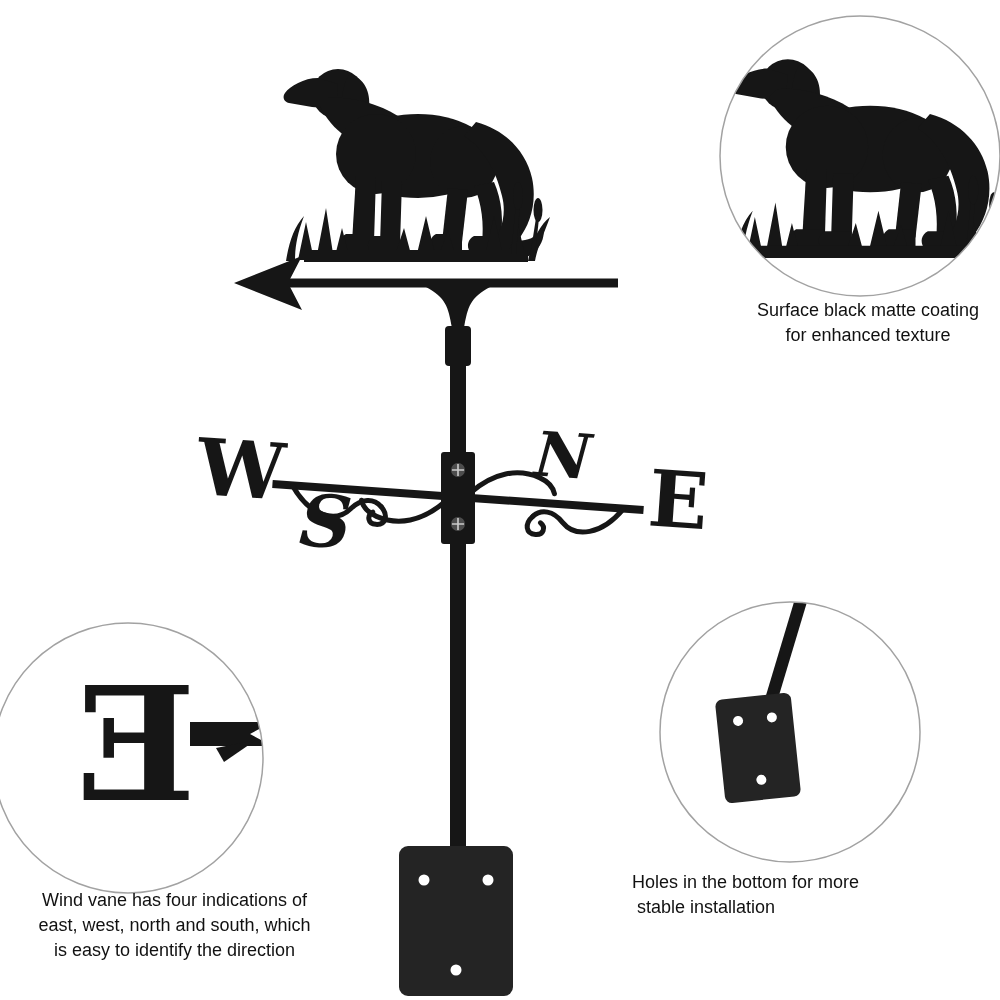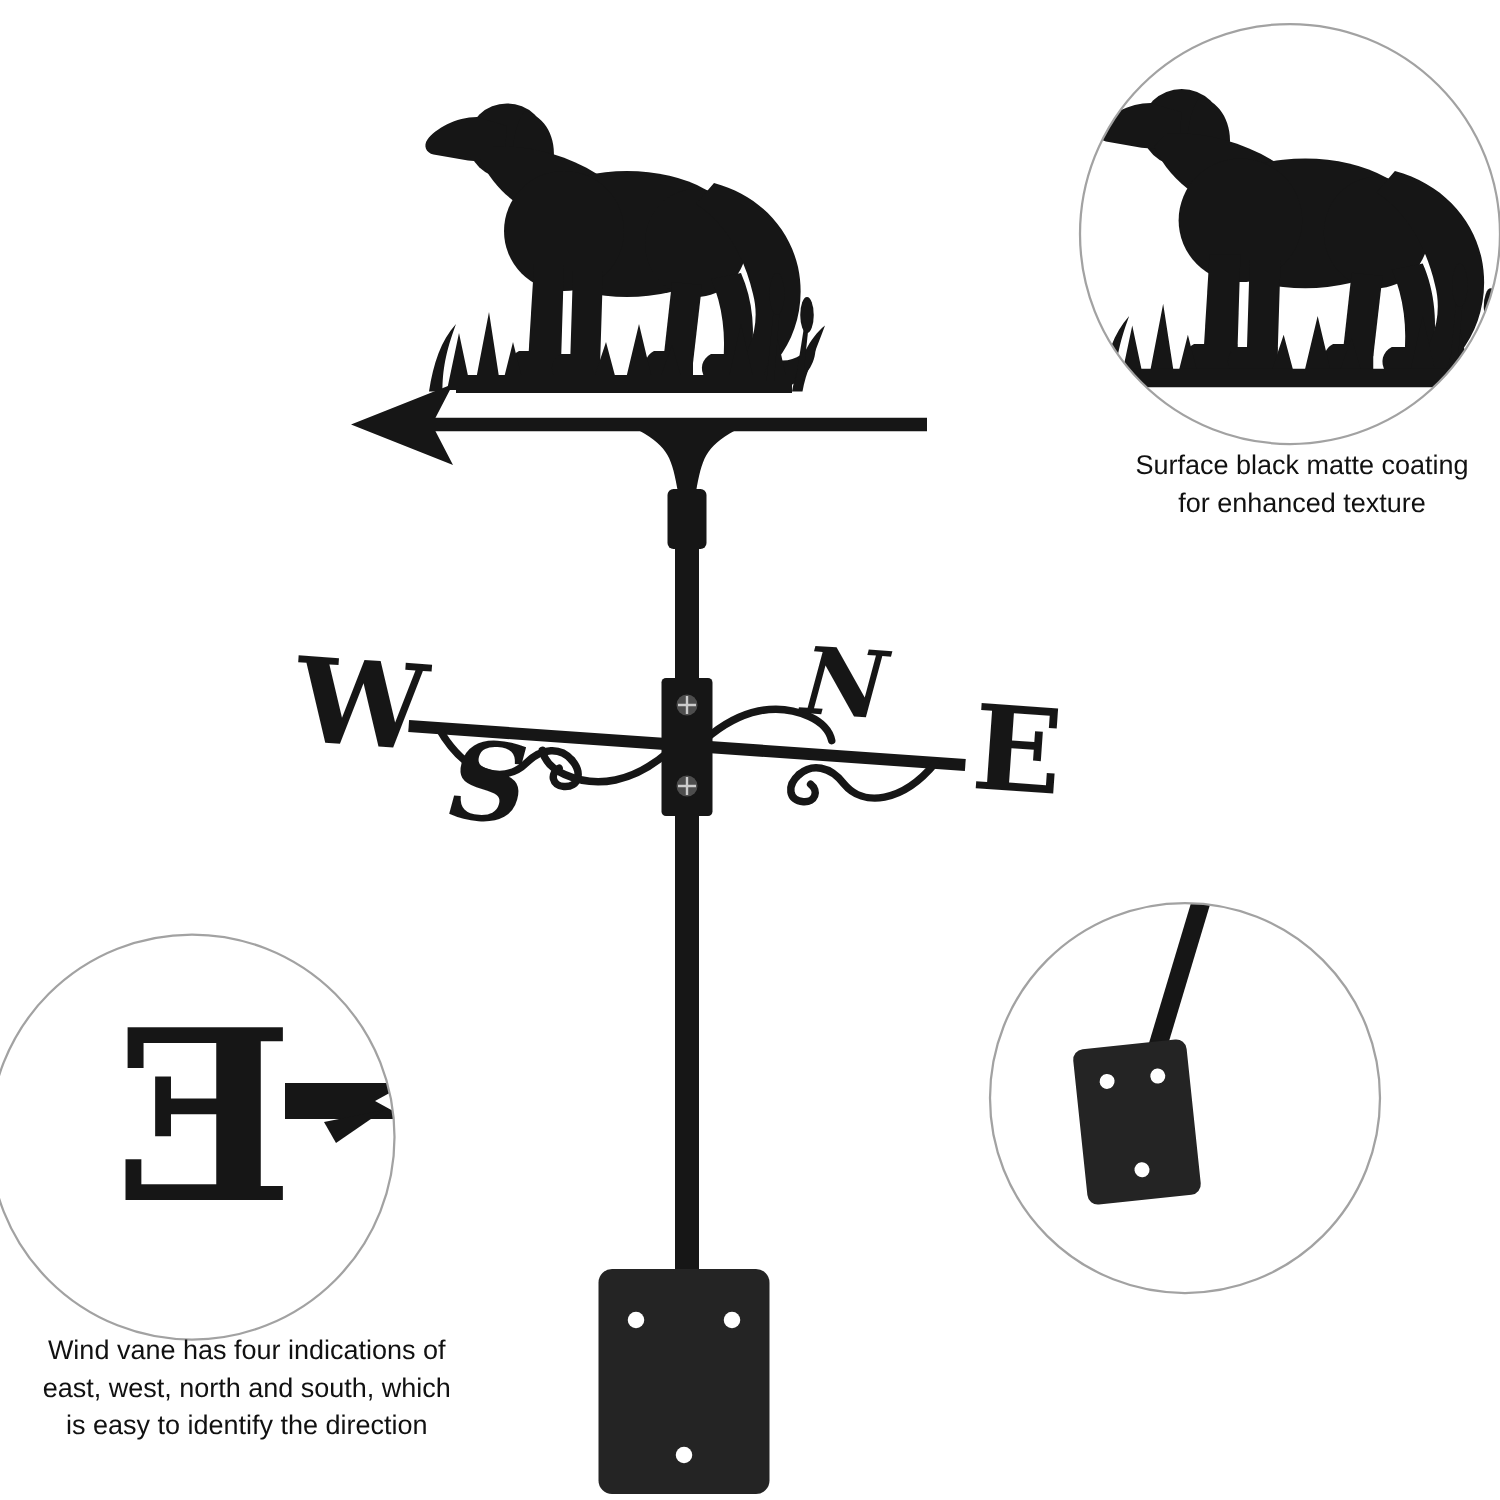--- a/index.html
+++ b/index.html
@@ -161,17 +161,19 @@
           <circle class="hole" cx="0" cy="32" r="5"></circle>
         </g>
       </g>
       <circle class="ring" cx="790" cy="732" r="130"></circle>
     </g>
   </svg>
 
   <div class="caption center" style="left:690px; top:298px; width:356px;">Surface black matte coating
 for enhanced texture</div>
 
-  <div class="caption center" style="left:7px; top:888px; width:315px;">Wind vane has four indications of
+  <div class="caption center" style="left:17px; top:888px; width:315px;">Wind vane has four indications of
 east, west, north and south, which
 is easy to identify the direction</div>
 
+  <div class="caption prewrap" style="left:632px; top:870px; width:320px;">Holes in the bottom for more
+ stable installation</div>
 </div>
 
 </body></html>

